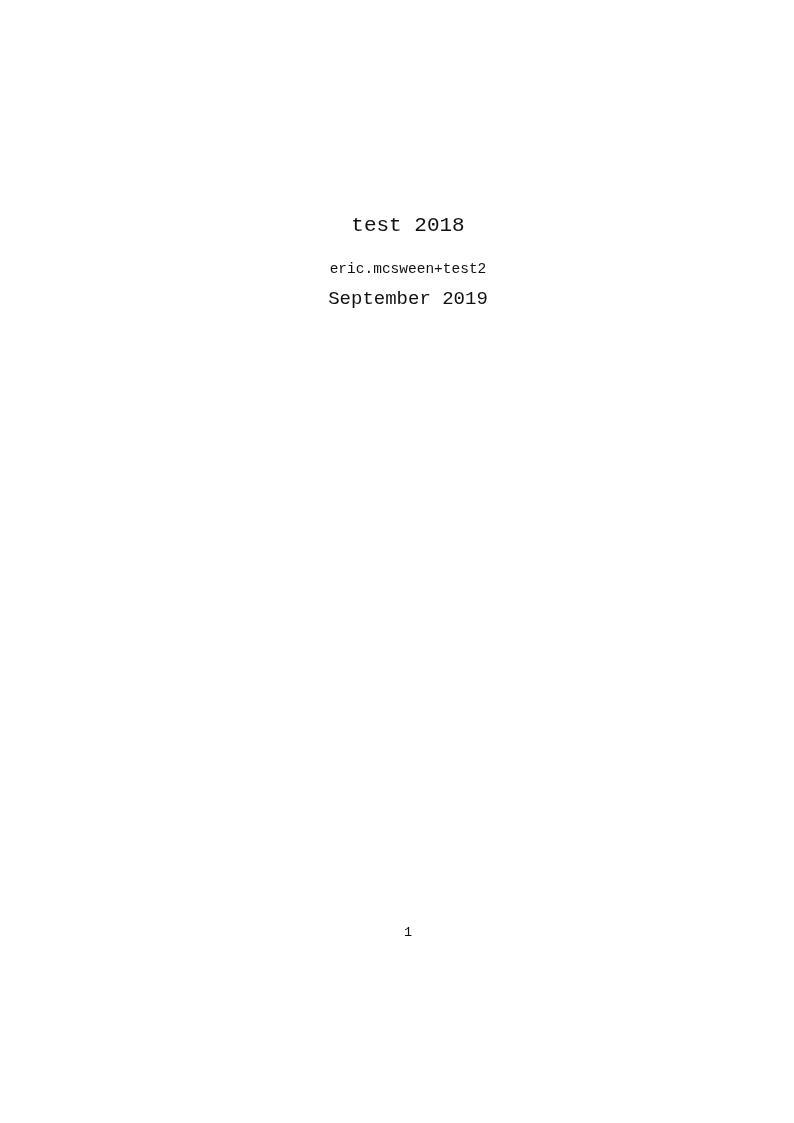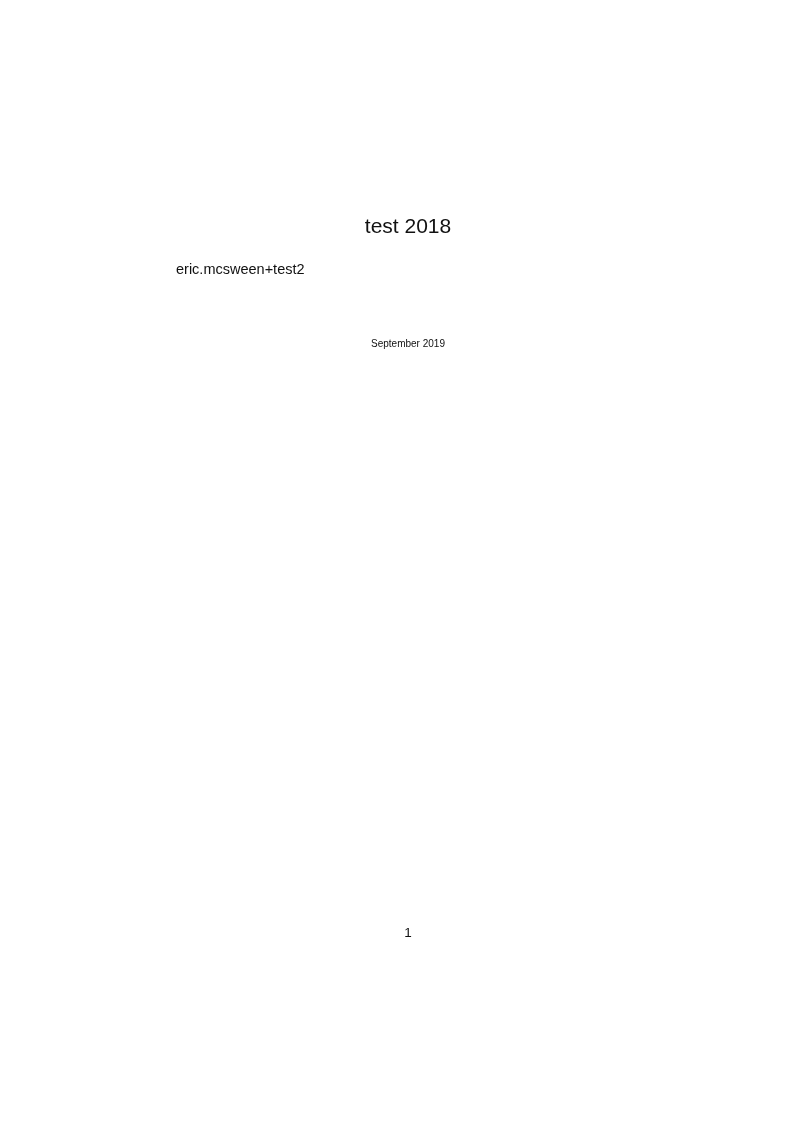--- a/index.html
+++ b/index.html
@@ -5,53 +5,53 @@
   html, body {
     margin: 0;
     padding: 0;
     background: #ffffff;
   }
   .page {
     position: relative;
     width: 794px;
     height: 1123px;
     background: #ffffff;
-    font-family: Liberation Sans, sans-serif;
+    font-family: Liberation Mono, monospace;
     color: #1a1a1a;
     overflow: hidden;
   }
   .doc-title {
     position: absolute;
     top: 214px;
     left: 176px;
     width: 464px;
     text-align: center;
     font-size: 21px;
     line-height: 24px;
     color: #111111;
   }
   .doc-author {
     position: absolute;
     top: 261px;
     left: 176px;
     width: 464px;
+    text-align: center;
     font-size: 14.5px;
     line-height: 17px;
     color: #111111;
   }
   .doc-date {
     position: absolute;
     top: 291px;
     left: 176px;
     width: 464px;
     text-align: center;
-    font-size: 10px;
+    font-size: 19px;
     line-height: 17px;
     color: #111111;
-    margin-top: 44px;
   }
   .section-heading {
     position: absolute;
     top: 344px;
     left: 176px;
     width: 464px;
     font-size: 20px;
     line-height: 23px;
     font-weight: bold;
     color: #111111;

